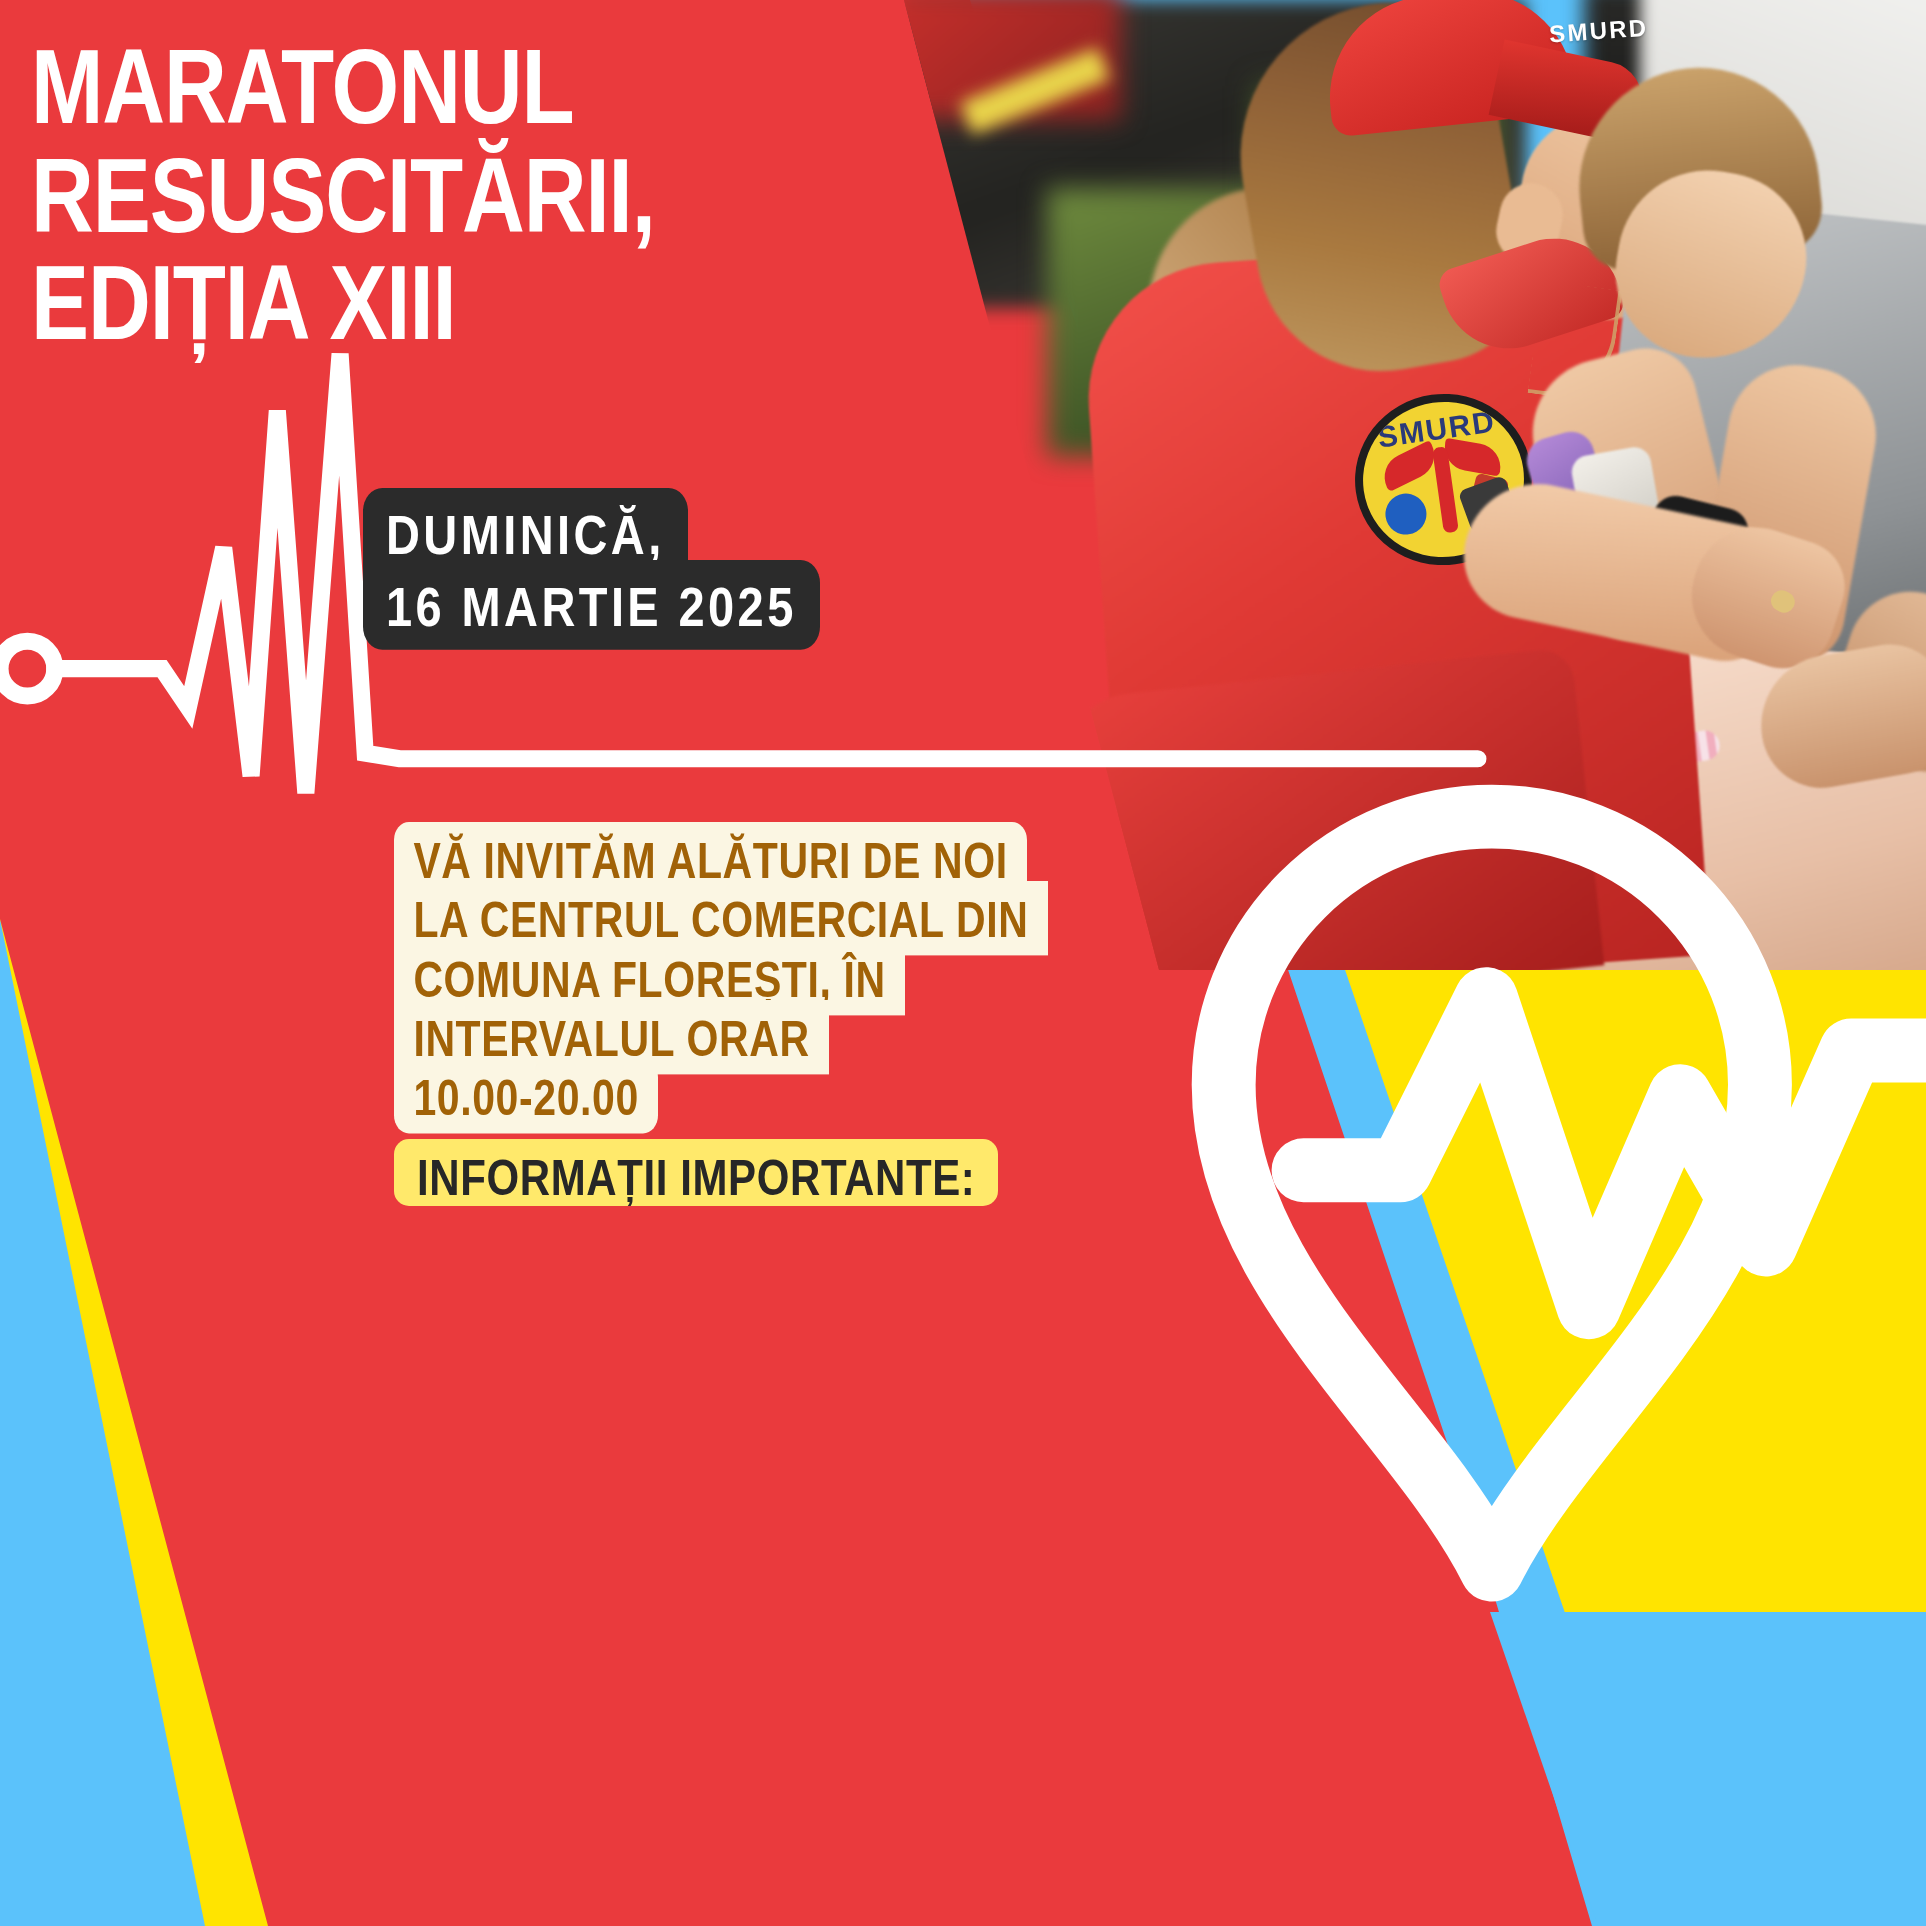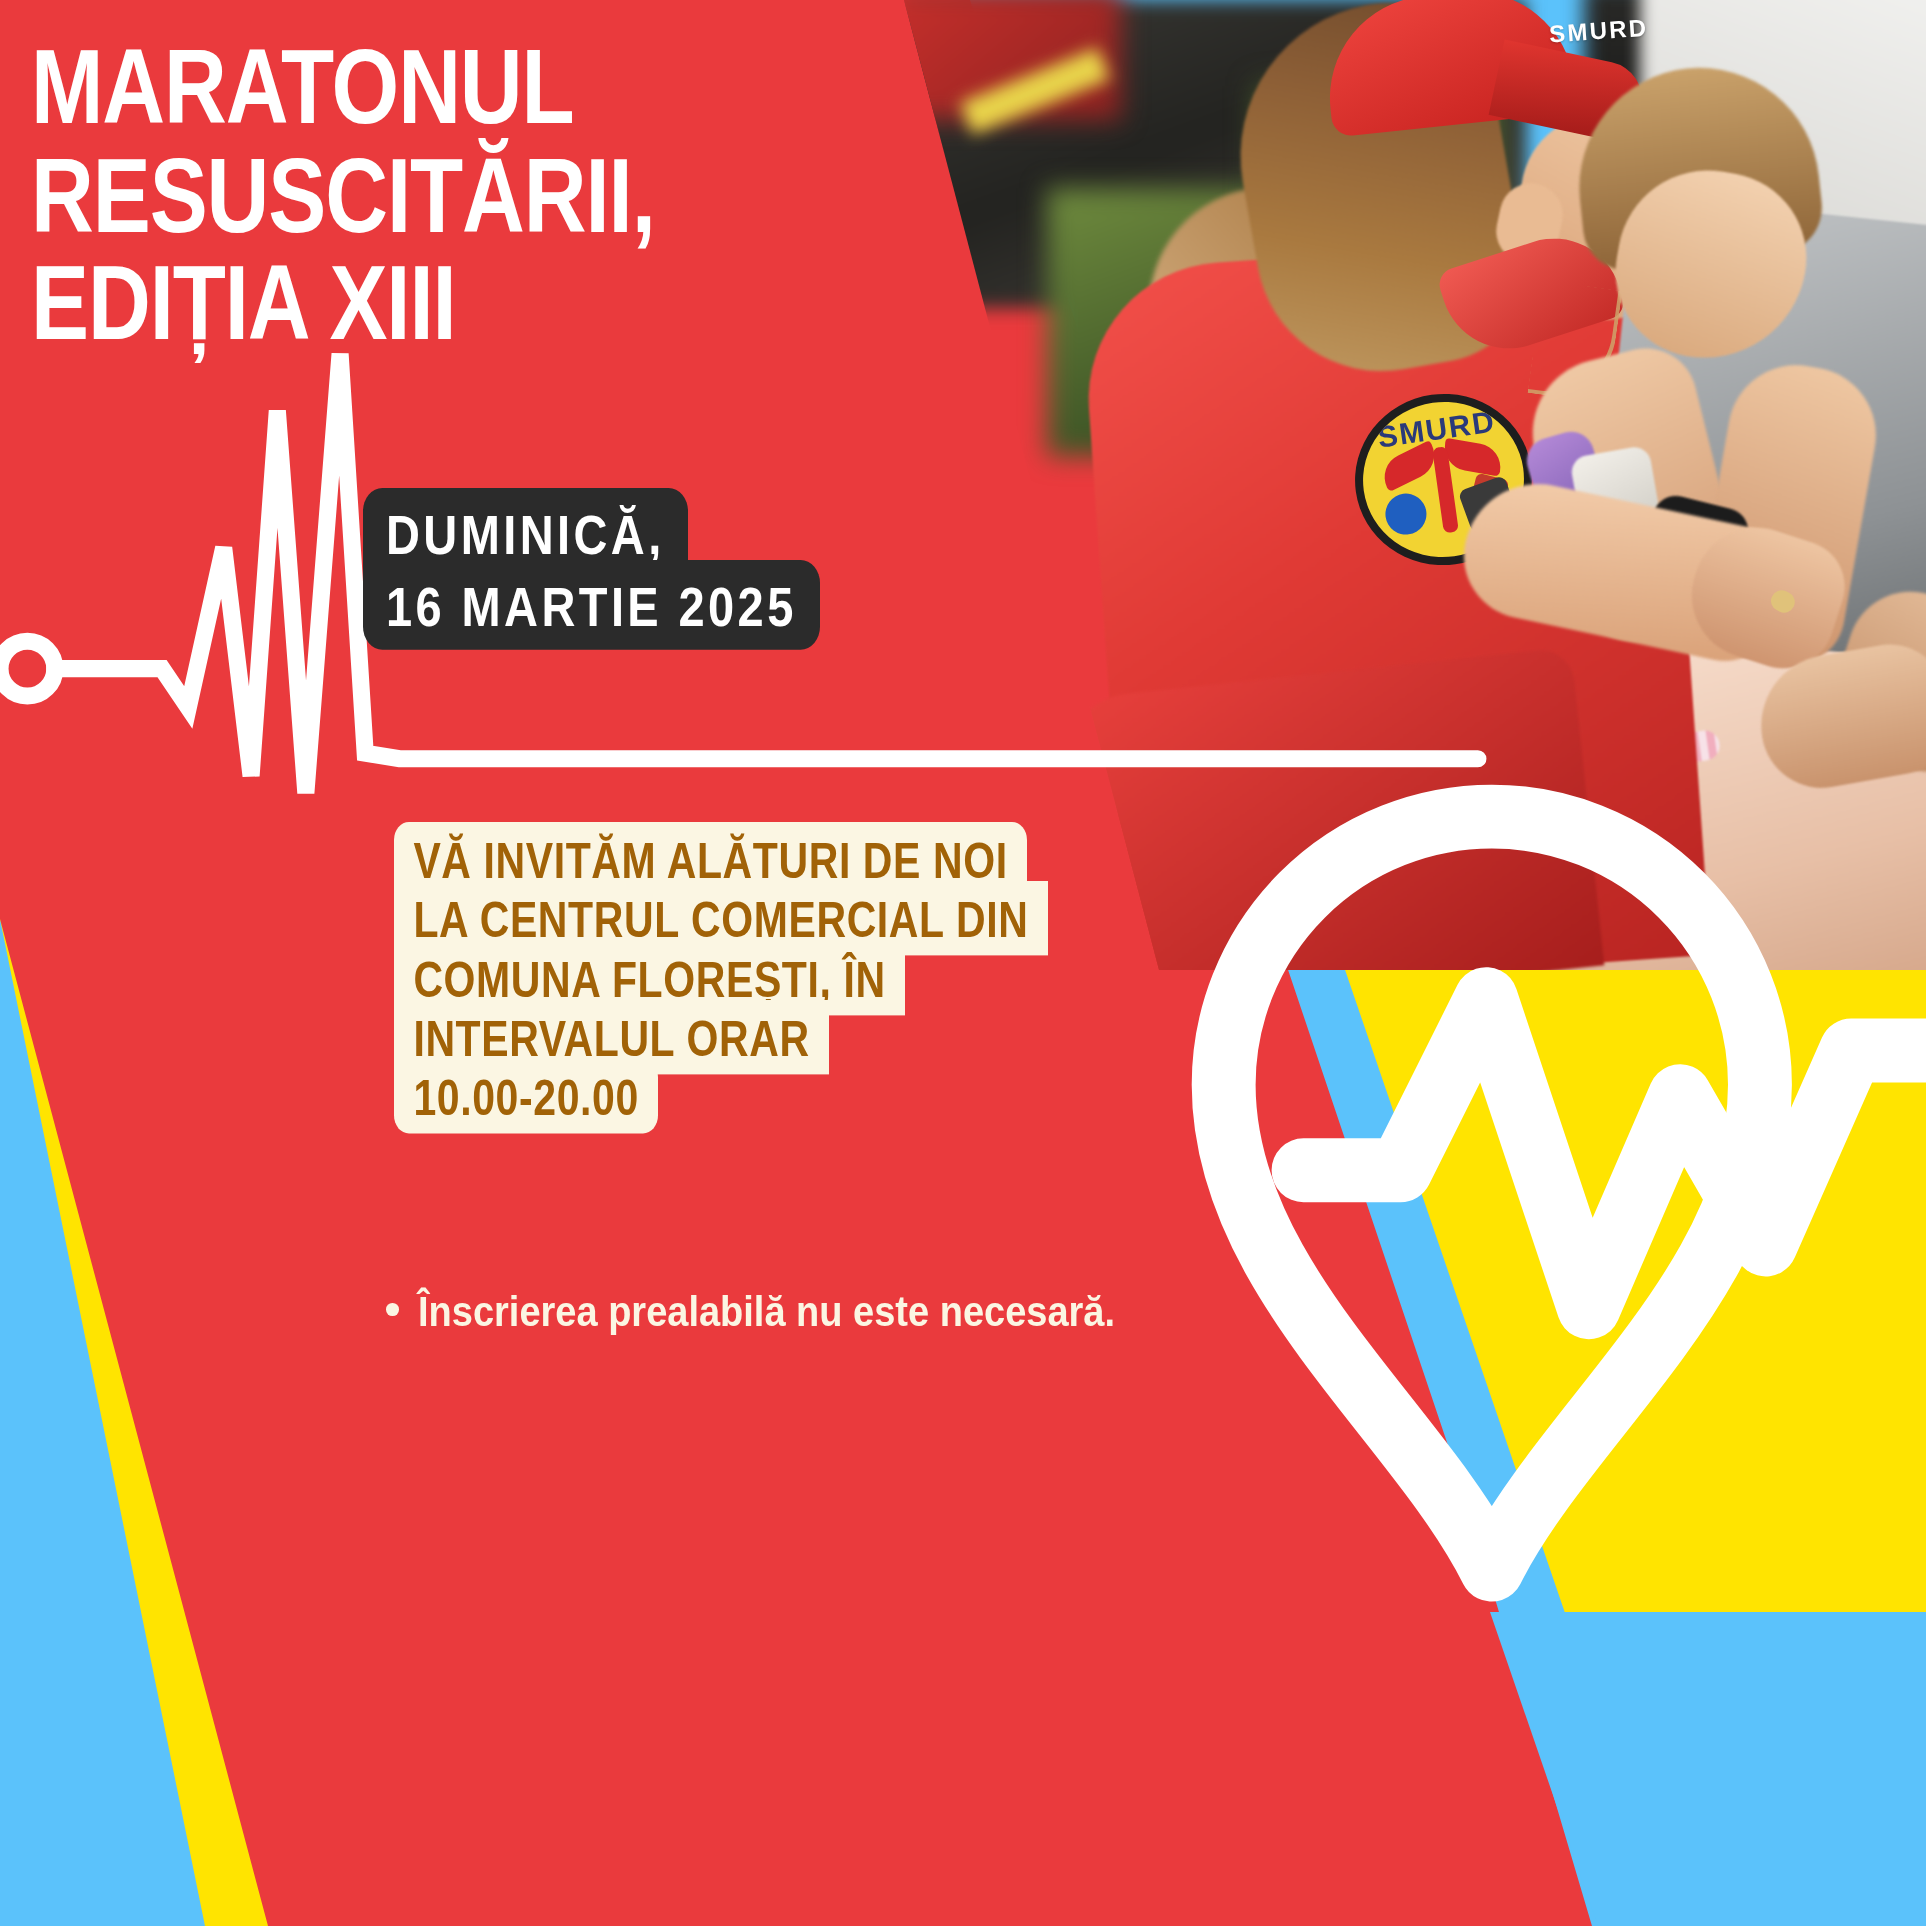--- a/index.html
+++ b/index.html
@@ -519,21 +519,21 @@
   </div>
 
   <div class="layer" id="invite">
     <span class="iline">VĂ INVITĂM ALĂTURI DE NOI</span>
     <span class="iline">LA CENTRUL COMERCIAL DIN</span>
     <span class="iline">COMUNA FLOREȘTI, ÎN</span>
     <span class="iline">INTERVALUL ORAR</span>
     <span class="iline">10.00-20.00</span>
   </div>
 
+  <div class="layer" id="info-banner">
+    <span>INFORMAȚII IMPORTANTE:</span>
+  </div>
 
   <ul class="layer" id="bullets">
-    <li>
-        <span>Înscrierea prealabilă nu este necesară.</span>
-      </li>
   </ul>
 
 </div>
 
 
 </body></html>

